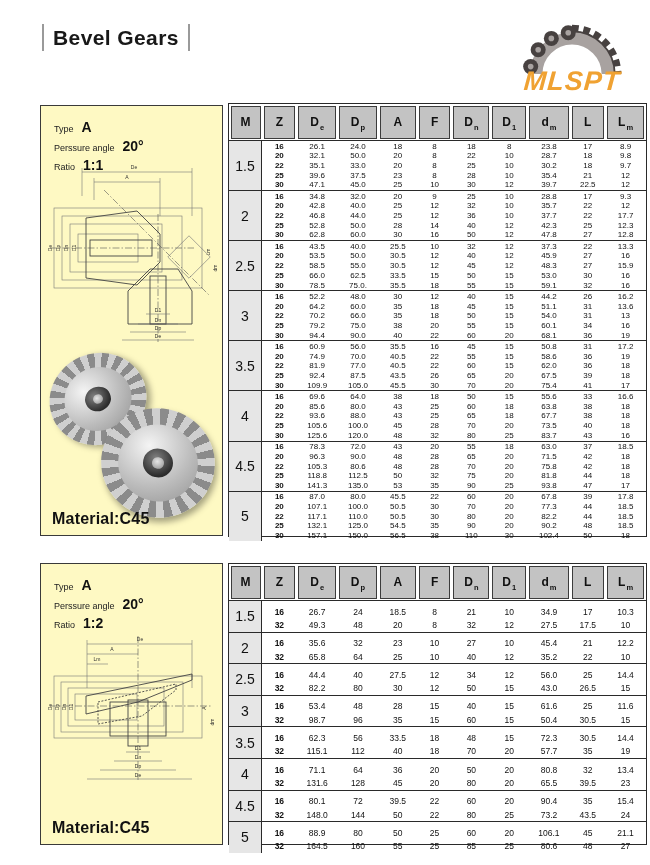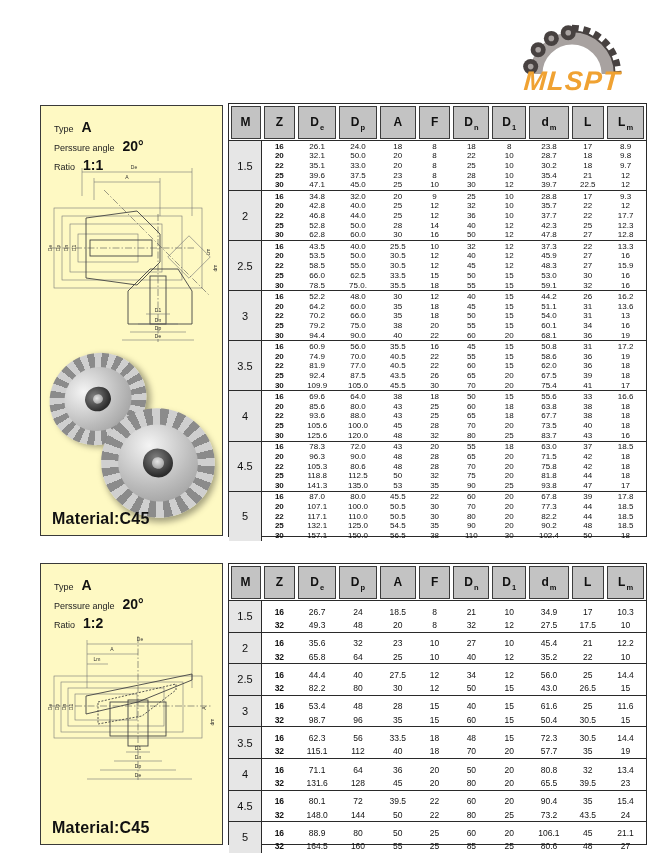--- a/index.html
+++ b/index.html
@@ -55,35 +55,40 @@
   .t2{top:563px;height:282px;}
   .thead{display:grid;grid-template-columns:33px var(--cols);height:36px;
          border-bottom:1.6px solid #2a2a2a;background:#fff;}
   .hcell{margin:1.5px;background:#c3c3c3;box-shadow:inset 0 0 0 1px #3c3c3c;
          display:flex;align-items:center;justify-content:center;
          font-weight:bold;font-size:12px;color:#101010;}
   .hsub{font-size:7.5px;font-weight:bold;align-self:flex-end;margin:0 0 7px 1px;}
   .group{display:grid;grid-template-columns:33px 1fr;border-top:1.5px solid #2a2a2a;}
   .tbody .group:first-child{border-top:none;}
   .mcell{background:#e6e6e6;border-right:1.4px solid #2a2a2a;
-         display:flex;align-items:center;justify-content:center;font-size:11px;}
+         display:flex;align-items:center;justify-content:center;font-size:14px;}
   .rows{display:flex;flex-direction:column;justify-content:flex-end;}
   .row{display:grid;grid-template-columns:var(--cols);}
   .cell{text-align:center;font-size:8px;line-height:9.7px;white-space:nowrap;}
   .zc{font-weight:bold;}
   .t1 .group{height:49.1px;}
   .t2 .group{height:30.6px;}
   .t2 .cell{font-size:8.5px;line-height:12.5px;}
   .t2 .rows{gap:1px;}
 </style>
 </head>
 <body>
 
 <div class="page">
 
+  <div class="hdr-title">
+    <div class="tbar"></div>
+    <div class="title-text">Bevel Gears</div>
+    <div class="tbar"></div>
+  </div>
 
   <div class="logo">
     <svg width="140" height="62" viewBox="0 0 140 66">
       <path d="M70,16 A48,48 0 0 1 118,64" stroke="#474140" stroke-width="9" fill="none" stroke-dasharray="7 5"></path>
       <path d="M70,24 A40,40 0 0 1 110,64" stroke="#474140" stroke-width="13" fill="none"></path>
       <path d="M32,64 A38,38 0 0 1 108,64" stroke="#a8a2a0" stroke-width="13" fill="none"></path>
       <circle cx="26" cy="56" r="8" fill="#474140"></circle>
         <circle cx="26" cy="56" r="3" fill="#a8a2a0"></circle>
       <circle cx="34" cy="38" r="8" fill="#474140"></circle>
         <circle cx="34" cy="38" r="3" fill="#a8a2a0"></circle>

